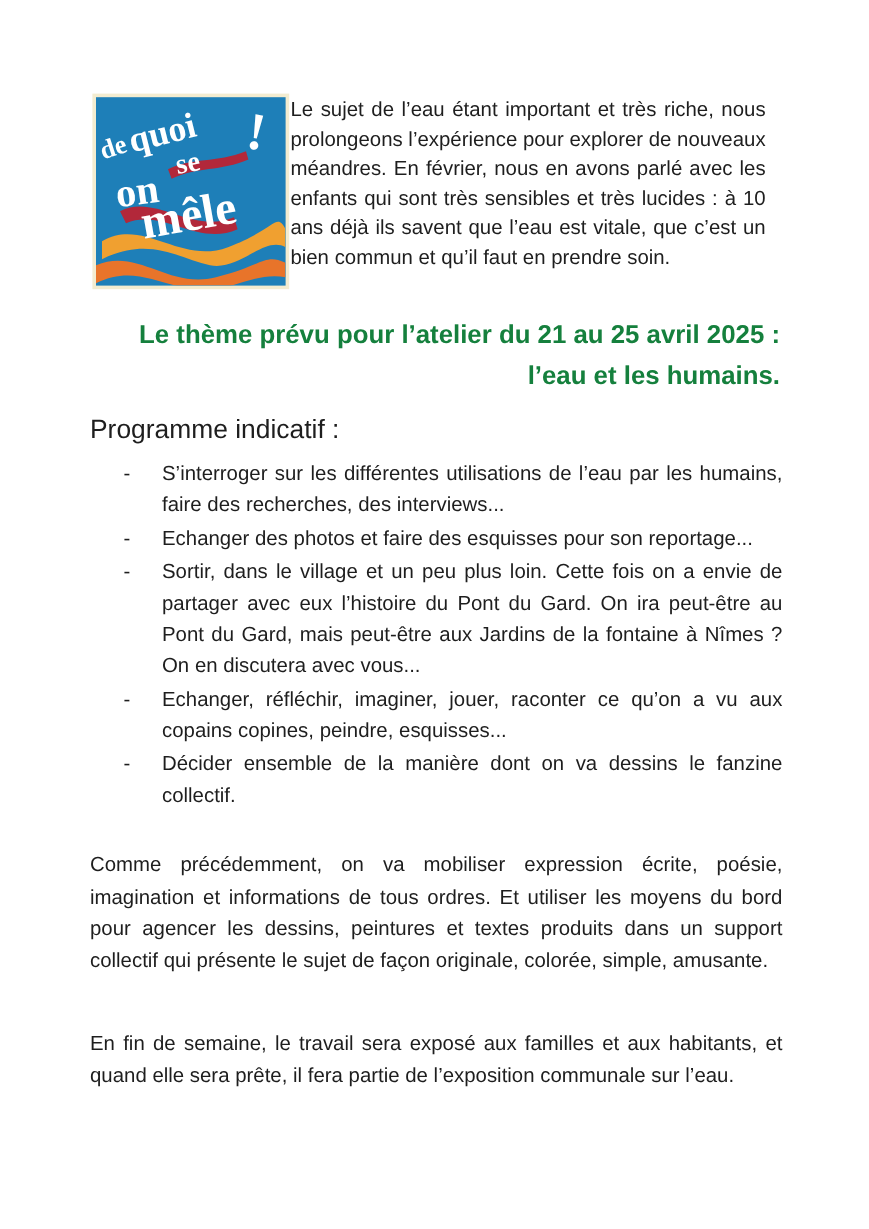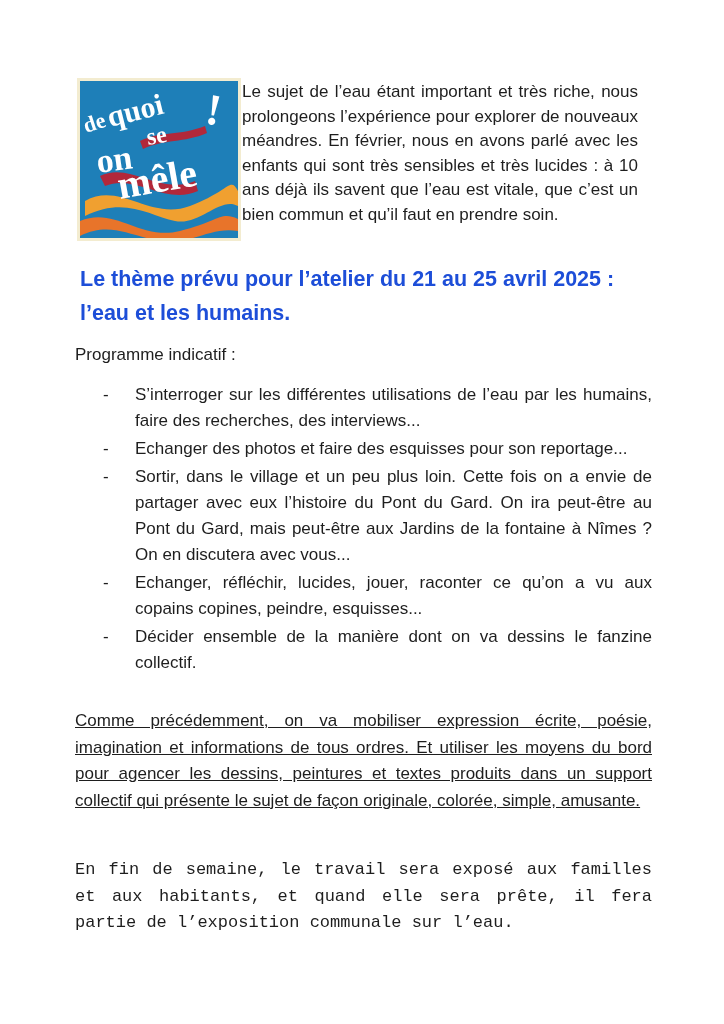--- a/index.html
+++ b/index.html
@@ -2,29 +2,29 @@
 <html><head>
 <meta charset="utf-8">
 <style>
   html, body { margin:0; padding:0; }
   body { width:724px; height:1024px; background:#ffffff; position:relative; overflow:hidden;
          font-family:"Liberation Sans", sans-serif; color:#1e1e1e; }
   .logo { position:absolute; left:77px; top:78px; width:164px; height:163px; background:#f3ecd0; }
   .logo-inner { position:absolute; left:3px; top:3px; width:158px; height:157px; background:#1e7fb8; overflow:hidden; }
   .logo svg { position:absolute; left:0; top:0; }
   .intro { position:absolute; left:242px; top:80px; width:396px; font-size:17px; line-height:24.5px; text-align:justify; }
-  .title { position:absolute; left:80px; top:262px; width:570px; text-align:left; font-size:21.5px; font-weight:bold; line-height:34px; color:#1d4ed8; }
-  .prog-label { position:absolute; left:75px; top:345px; font-size:17px; }
+  .title { position:absolute; left:80px; top:262px; width:570px; text-align:right; font-size:21.5px; font-weight:bold; line-height:34px; color:#15803d; }
+  .prog-label { position:absolute; left:75px; top:345px; font-size:22px; }
   ul.prog { position:absolute; left:75px; top:382px; width:577px; list-style:none; margin:0; padding:0; font-size:17px; line-height:26px; }
   ul.prog li { position:relative; padding-left:60px; text-align:justify; margin-bottom:2px; }
   ul.prog li .dash { position:absolute; left:28px; top:0; }
   b { font-weight:normal; }
   .para { position:absolute; left:75px; width:577px; font-size:17px; line-height:26.5px; text-align:justify; margin:0; }
-  .p1 { top:708px;text-decoration:underline; }
-  .p2 { top:857px;font-family:Liberation Mono, monospace; }
+  .p1 { top:708px; }
+  .p2 { top:857px; }
 </style>
 </head>
 <body>
 
 <div class="logo">
   <div class="logo-inner">
     <svg width="158" height="157" viewBox="0 0 158 157">
       <path d="M5 120 C40 100, 70 140, 110 125 S150 95, 158 110 L158 125 C140 115, 120 145, 95 140 S45 115, 5 135 Z" fill="#f0a030"></path>
       <path d="M0 140 C35 125, 60 160, 100 150 S140 130, 158 138 L158 150 C130 145, 110 165, 80 160 S30 140, 0 155 Z" fill="#e8742a"></path>
       <path d="M20 95 C50 80, 80 115, 115 100 L118 110 C85 125, 55 92, 25 105 Z" fill="#b2283a"></path>
@@ -53,21 +53,21 @@
   <li>
     <span class="dash">-</span>
     <span>Echanger des </span><b>photos</b><span> et faire des </span><b>esquisses</b><span> pour son </span><b>reportage</b><span>...</span>
   </li>
   <li>
     <span class="dash">-</span>
     <b>Sortir</b><span>, dans le village et un peu plus loin. Cette fois on a envie de partager avec eux l’histoire du Pont du Gard. On ira peut-être au Pont du Gard, mais peut-être aux Jardins de la fontaine à Nîmes ? On en discutera avec vous...</span>
   </li>
   <li>
     <span class="dash">-</span>
-    <b>Echanger, réfléchir, lucides, jouer, raconter</b><span> ce qu’on a vu aux copains copines, </span><b>peindre</b><span>, </span><b>esquisses</b><span>...</span>
+    <b>Echanger, réfléchir, imaginer, jouer, raconter</b><span> ce qu’on a vu aux copains copines, </span><b>peindre</b><span>, </span><b>esquisses</b><span>...</span>
   </li>
   <li>
     <span class="dash">-</span>
     <span>Décider ensemble de la manière dont on va </span><b>dessins</b><span> le fanzine collectif.</span>
   </li>
 </ul>
 
 <p class="para p1">Comme précédemment, on va mobiliser expression écrite, poésie, imagination et informations de tous ordres. Et utiliser les moyens du bord pour agencer les dessins, peintures et textes produits dans un support collectif qui présente le sujet de façon originale, colorée, simple, amusante.</p>
 <p class="para p2">En fin de semaine, le travail sera exposé aux familles et aux habitants, et quand elle sera prête, il fera partie de l’exposition communale sur l’eau.</p>
 

